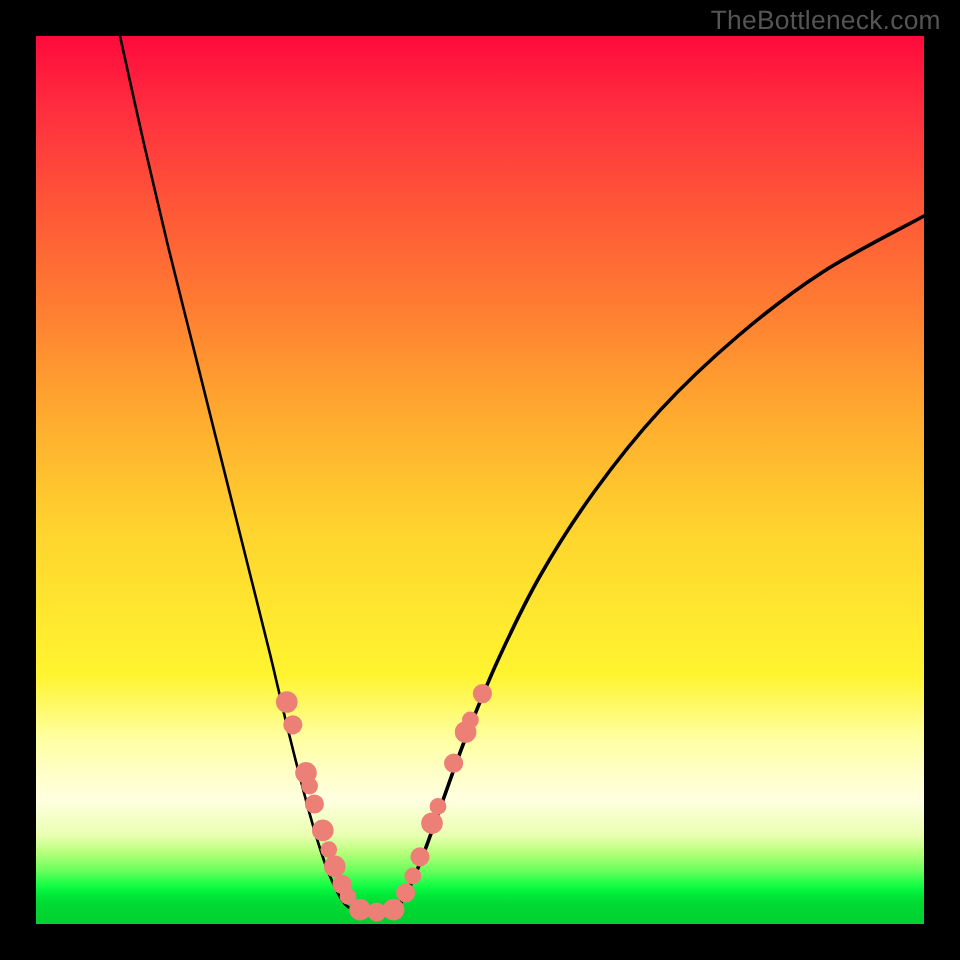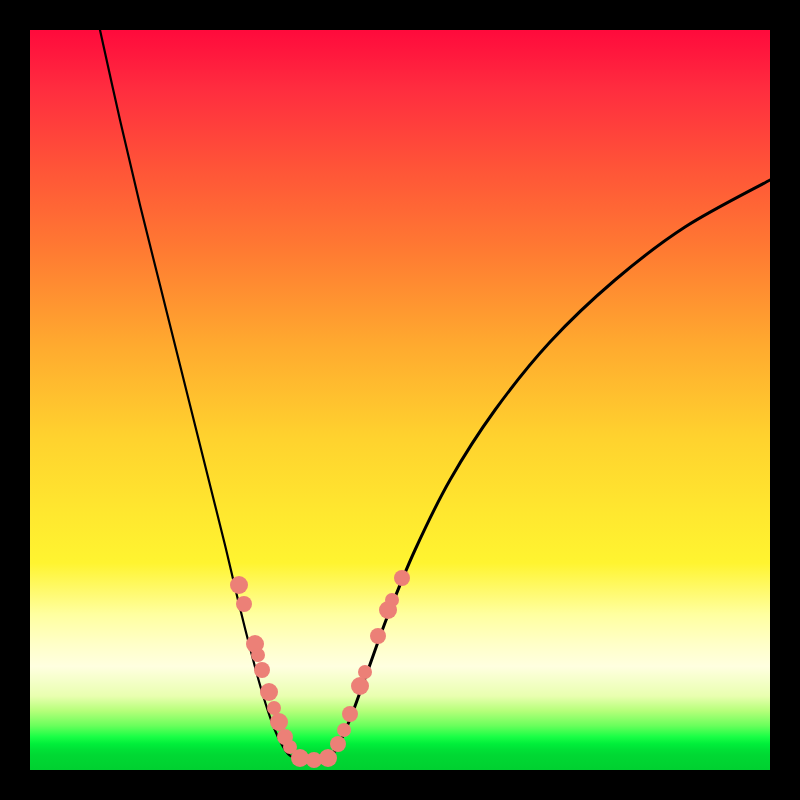--- a/index.html
+++ b/index.html
@@ -76,20 +76,21 @@
     stroke-linecap: round;
   }
   .curve-right {
     stroke-width: 3;
   }
 </style>
 </head>
 <body>
 
 <div class="frame">
+  <div class="watermark">TheBottleneck.com</div>
 
   <div class="plot-area">
     <svg class="curves" viewBox="0 0 740 740">
       <g id="curve-group">
           <path d="M 70 0 C 73.33333333333333 15, 83.33333333333333 60.83333333333333, 90 90 C 96.66666666666667 119.16666666666667, 103.33333333333333 147.5, 110 175 C 116.66666666666667 202.5, 123.33333333333333 228.33333333333334, 130 255 C 136.66666666666666 281.6666666666667, 144.16666666666666 311.6666666666667, 150 335 C 155.83333333333334 358.3333333333333, 160 375, 165 395 C 170 415, 175 435, 180 455 C 185 475, 190.33333333333334 495.8333333333333, 195 515 C 199.66666666666666 534.1666666666666, 204.16666666666666 554.1666666666666, 208 570 C 211.83333333333334 585.8333333333334, 214.66666666666666 597, 218 610 C 221.33333333333334 623, 225 637.1666666666666, 228 648 C 231 658.8333333333334, 233.33333333333334 666.6666666666666, 236 675 C 238.66666666666666 683.3333333333334, 241.33333333333334 691.3333333333334, 244 698 C 246.66666666666666 704.6666666666666, 249.66666666666666 710.6666666666666, 252 715 C 254.33333333333334 719.3333333333334, 256 721.8333333333334, 258 724 C 260 726.1666666666666, 263 727.3333333333334, 264 728" class="curve"></path>
           <path d="M 264 728 C 266 728.3333333333334, 271.6666666666667 729.6666666666666, 276 730 C 280.3333333333333 730.3333333333334, 286 730.3333333333334, 290 730 C 294 729.6666666666666, 298.3333333333333 728.3333333333334, 300 728" class="curve"></path>
           <path d="M 300 728 C 301.6666666666667 725.3333333333334, 306.3333333333333 719.3333333333334, 310 712 C 313.6666666666667 704.6666666666666, 317.3333333333333 696, 322 684 C 326.6666666666667 672, 332 656.5, 338 640 C 344 623.5, 350.1666666666667 605, 358 585 C 365.8333333333333 565, 374.6666666666667 542.5, 385 520 C 395.3333333333333 497.5, 406.6666666666667 473.3333333333333, 420 450 C 433.3333333333333 426.6666666666667, 448.3333333333333 403, 465 380 C 481.6666666666667 357, 500 333.6666666666667, 520 312 C 540 290.3333333333333, 562.5 269.1666666666667, 585 250 C 607.5 230.83333333333334, 629.1666666666666 213.66666666666666, 655 197 C 680.8333333333334 180.33333333333334, 725.8333333333334 157.83333333333334, 740 150" class="curve curve-right"></path>
         </g>
       <g id="marker-group">
           <circle cx="209" cy="555" r="9" class="marker"></circle>

